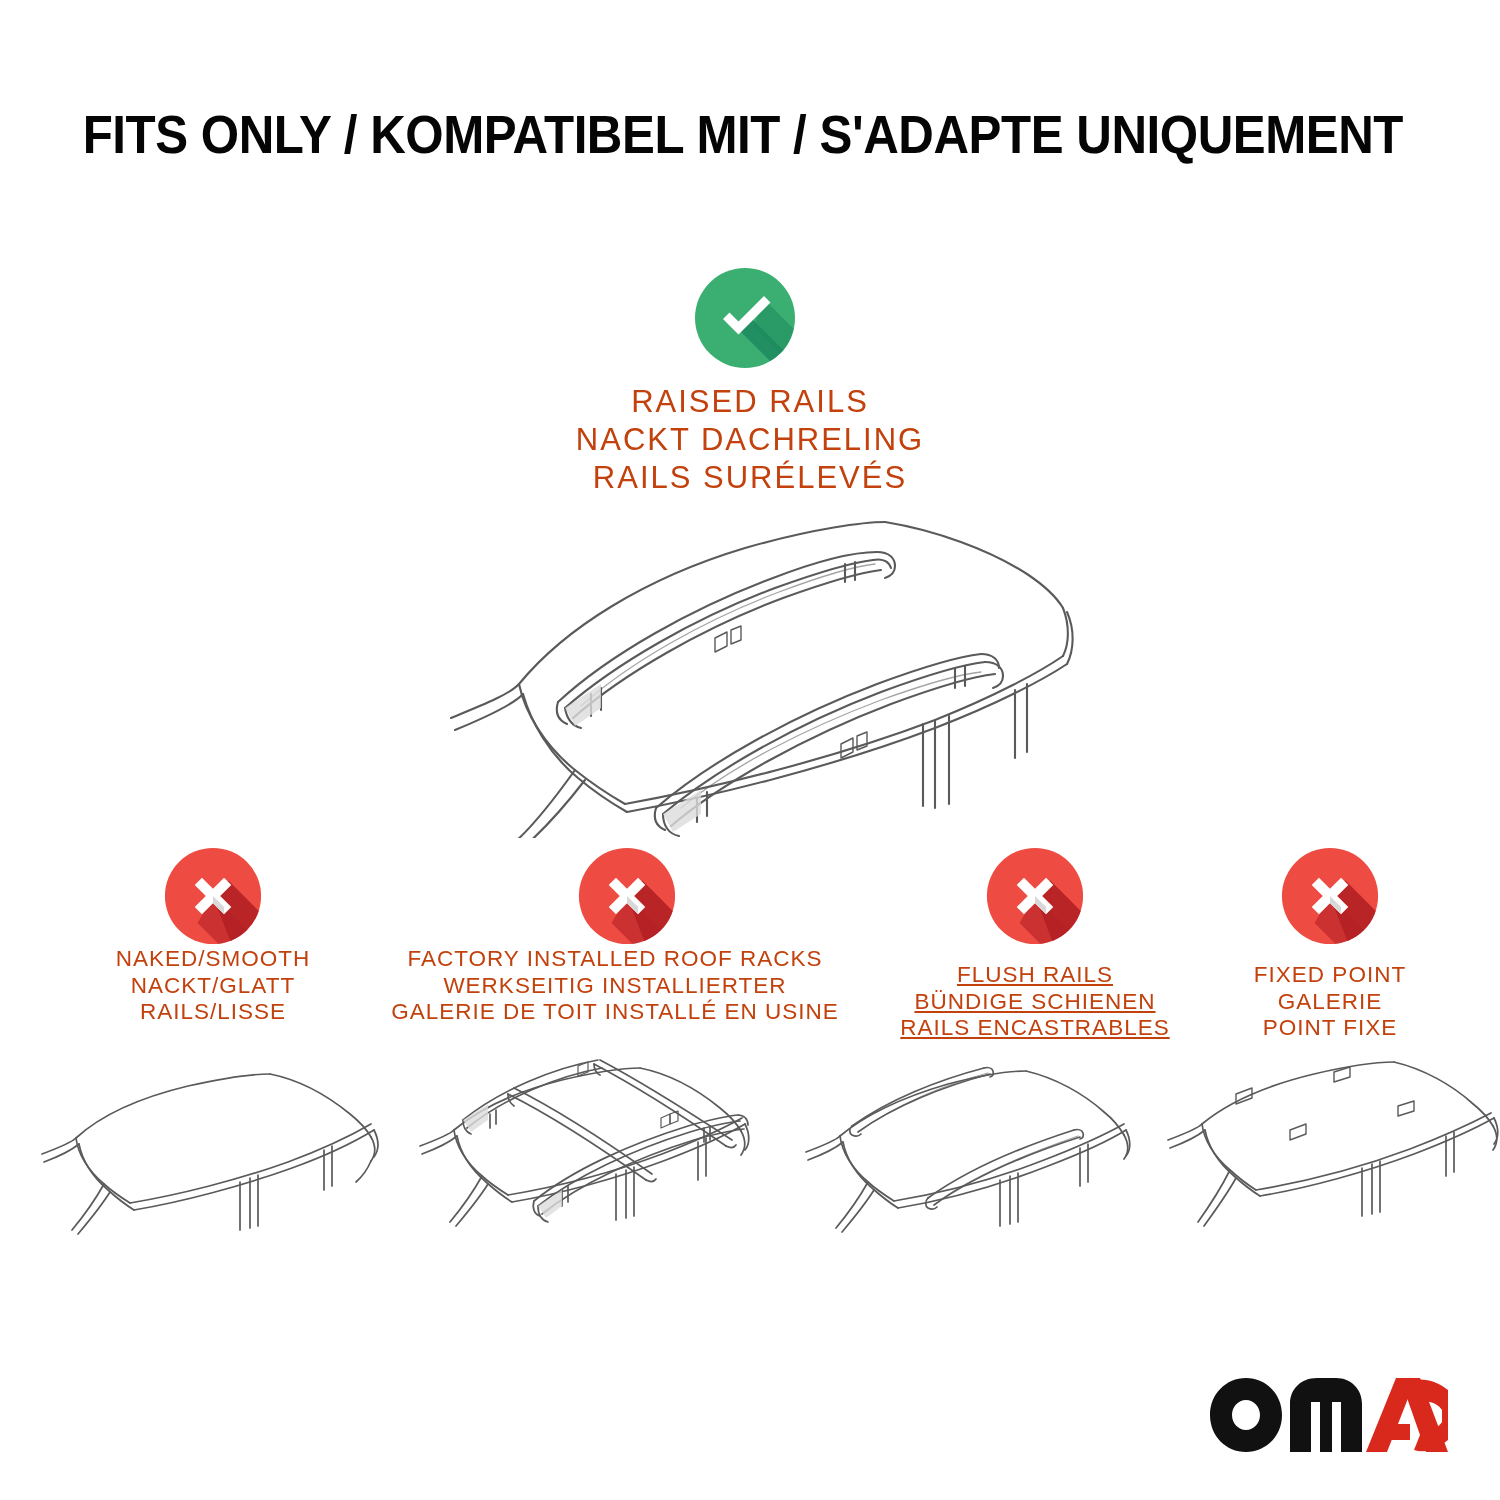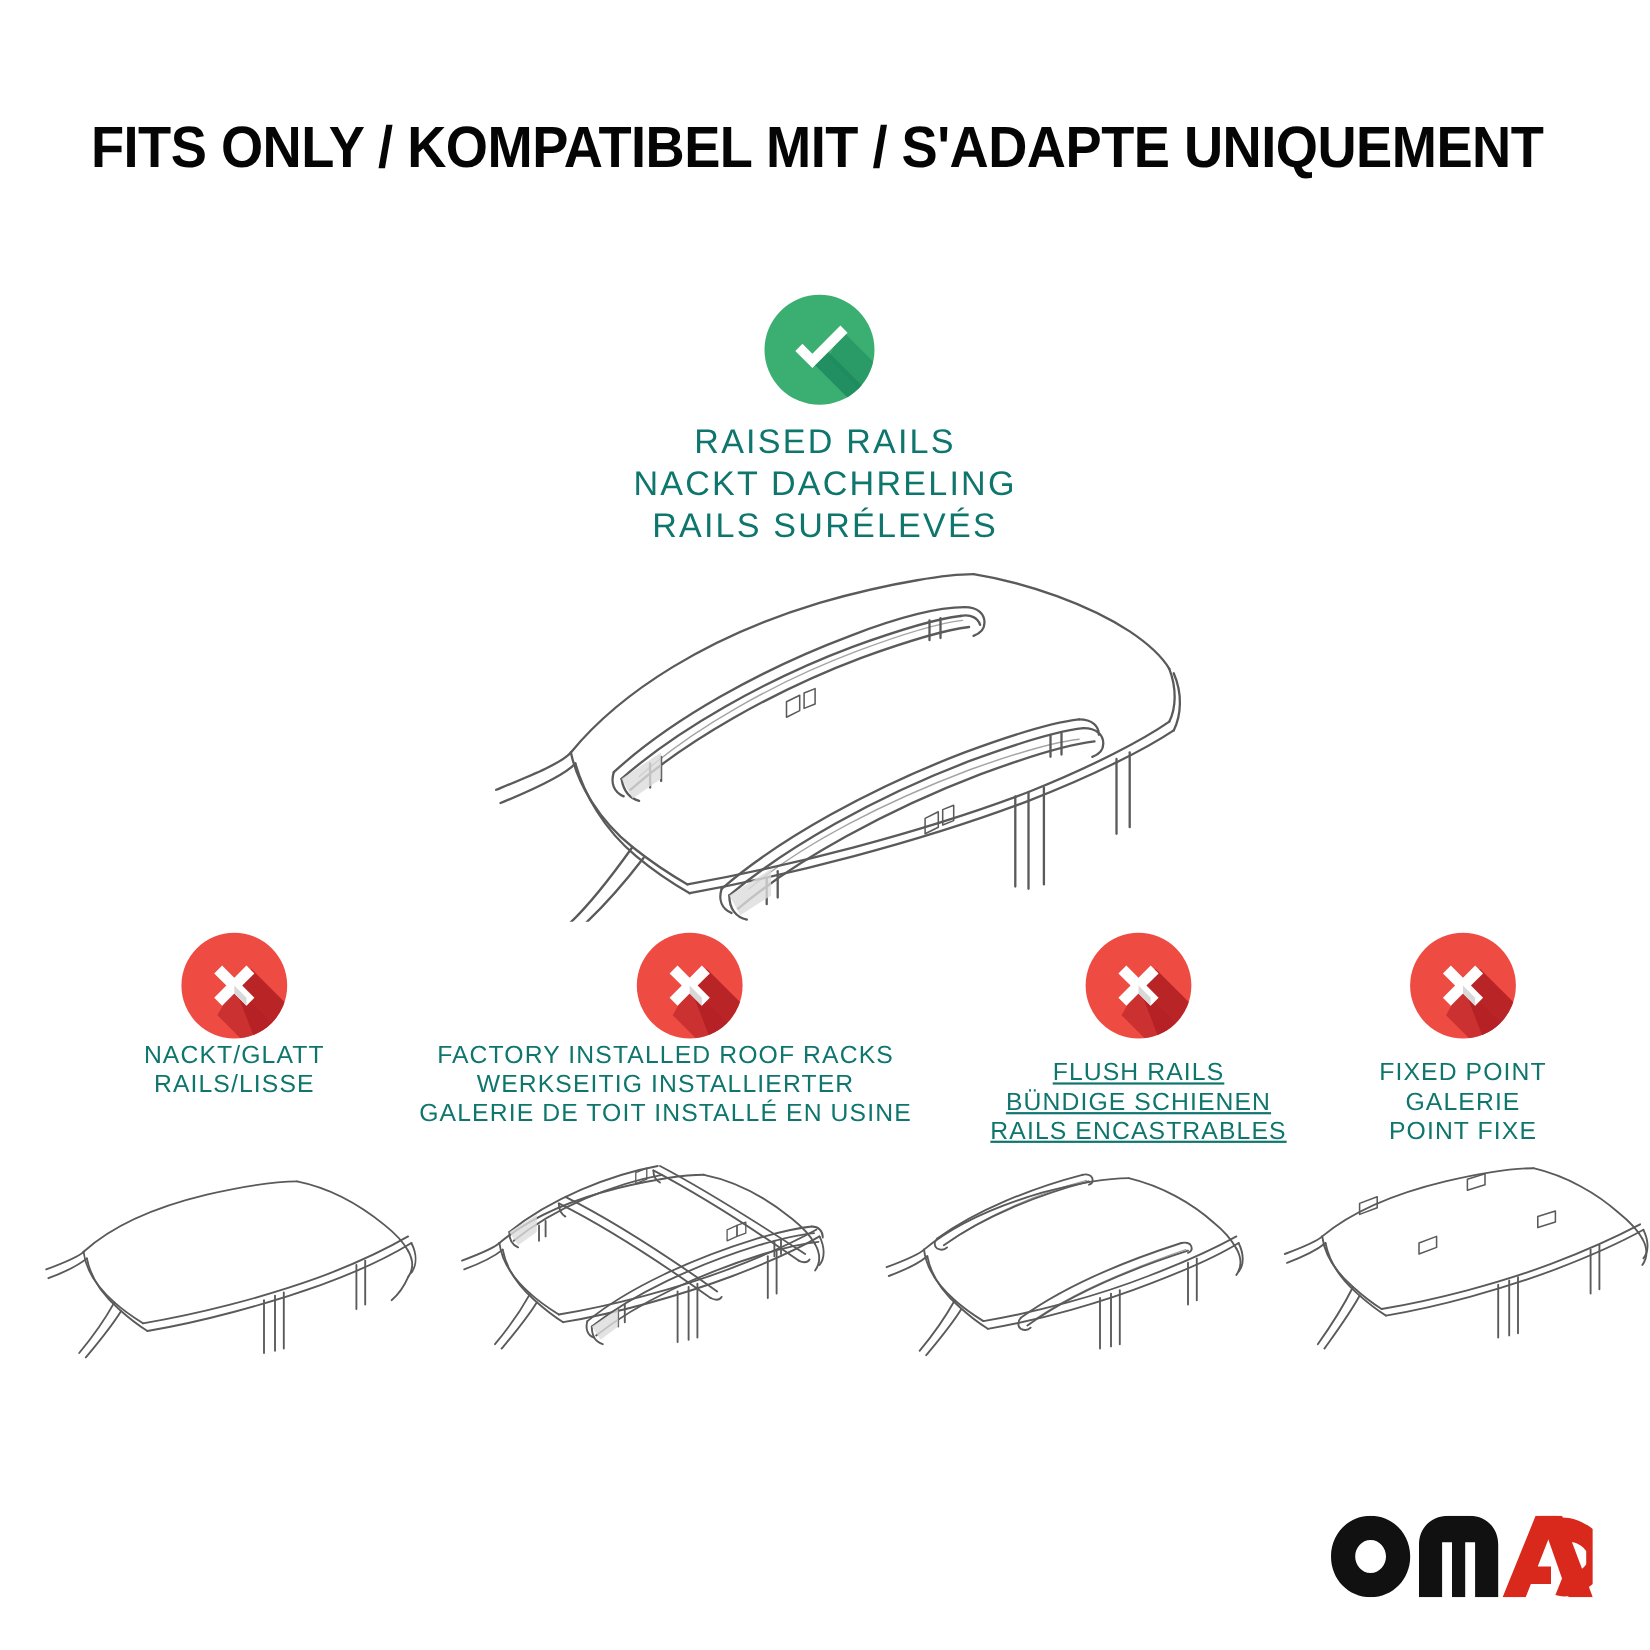--- a/index.html
+++ b/index.html
@@ -30,21 +30,21 @@
   }
 
   
   .badge { position:absolute; }
   .badge svg { display:block; }
 
   
   .caption {
     position:absolute;
     text-align:center;
-    color:#0f766e;
+    color:#c2410c;
     font-weight:400;
   }
   .caption .ln { display:block; white-space:nowrap; }
 
   
   .caption-main {
     left:250px; top:383px; width:1000px;
     font-size:31px;
     line-height:38px;
     letter-spacing:2.0px;
@@ -178,20 +178,21 @@
     <g clip-path="url(#clipRed1)">
       <polygon points="52,52 68,36 104,72 104,104 72,104" fill="#B32025" opacity="0.9"></polygon>
       <polygon points="52,52 104,104 60,104 36,80" fill="#B32025" opacity="0.6"></polygon>
     </g>
     <path d="M33 40.5 L40.5 33 L52 44.5 L63.5 33 L71 40.5 L59.5 52 L71 63.5 L63.5 71 L52 59.5 L40.5 71 L33 63.5 L44.5 52 Z" fill="#ffffff"></path>
     <path d="M52 52 L63.5 63.5 L63.5 71 L52 59.5 Z" fill="#d8d8d8"></path>
   </svg>
 </div>
 
 <div class="caption caption-sm" style="left:23px; top:946px; width:380px;">
+  <span class="ln">NAKED/SMOOTH</span>
   <span class="ln">NACKT/GLATT</span>
   <span class="ln">RAILS/LISSE</span>
 </div>
 
 <div class="illus" style="left:38px; top:1058px;">
   <svg width="345" height="235" viewBox="0 0 345 235" fill="none" stroke="#5a5a5a" stroke-width="1.7" stroke-linecap="round" stroke-linejoin="round">
     <path d="M38 80 C62 58 100 40 150 28 C190 19 218 16 232 16"></path>
     <path d="M232 16 C262 22 290 38 312 56 C322 64 329 72 333 79"></path>
     <path d="M38 80 C40 96 50 112 66 126 C76 135 84 140 92 145"></path>
     <path d="M92 145 C140 137 200 122 250 104 C285 91 314 77 333 66"></path>
@@ -222,21 +223,21 @@
     <circle cx="52" cy="52" r="50" fill="#EE4B42"></circle>
     <g clip-path="url(#clipRed2)">
       <polygon points="52,52 68,36 104,72 104,104 72,104" fill="#B32025" opacity="0.9"></polygon>
       <polygon points="52,52 104,104 60,104 36,80" fill="#B32025" opacity="0.6"></polygon>
     </g>
     <path d="M33 40.5 L40.5 33 L52 44.5 L63.5 33 L71 40.5 L59.5 52 L71 63.5 L63.5 71 L52 59.5 L40.5 71 L33 63.5 L44.5 52 Z" fill="#ffffff"></path>
     <path d="M52 52 L63.5 63.5 L63.5 71 L52 59.5 Z" fill="#d8d8d8"></path>
   </svg>
 </div>
 
-<div class="caption caption-sm" style="left:355px; top:946px; width:500px;">
+<div class="caption caption-sm" style="left:365px; top:946px; width:500px;">
   <span class="ln">FACTORY INSTALLED ROOF RACKS</span>
   <span class="ln">WERKSEITIG INSTALLIERTER</span>
   <span class="ln">GALERIE DE TOIT INSTALLÉ EN USINE</span>
 </div>
 
 <div class="illus" style="left:408px; top:1058px;">
   <svg width="345" height="235" viewBox="0 0 345 235" fill="none" stroke="#5a5a5a" stroke-width="1.7" stroke-linecap="round" stroke-linejoin="round">
 
     <path d="M46 72 C70 52 106 34 154 22 C192 13 218 10 232 10"></path>
     <path d="M232 10 C262 16 290 32 312 50 C322 58 329 66 333 73"></path>

